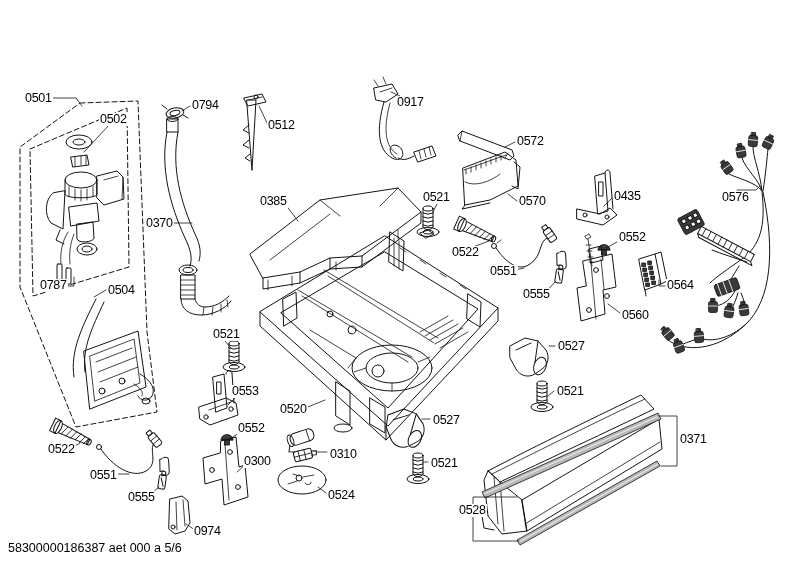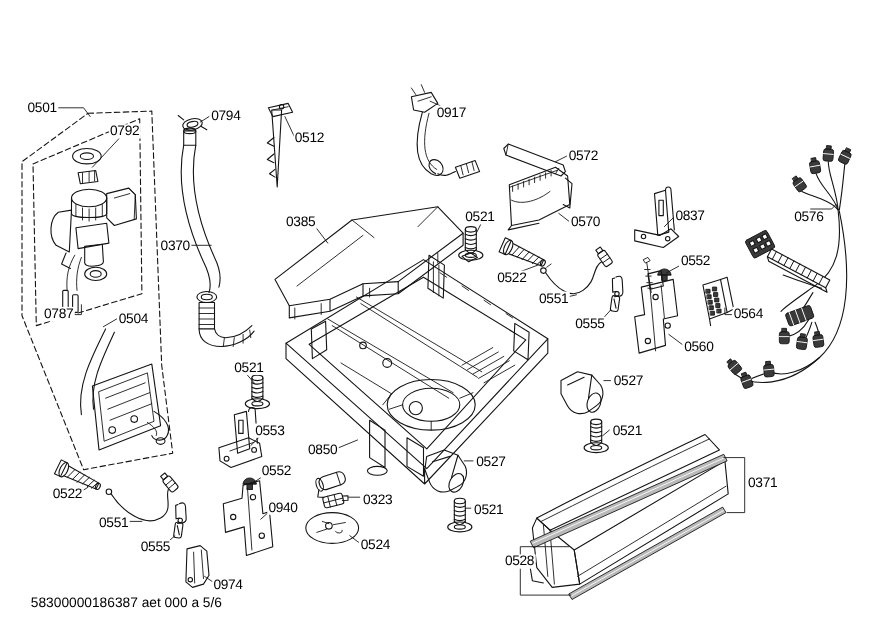--- a/index.html
+++ b/index.html
@@ -6,21 +6,21 @@
   body{width:800px;height:566px;font-family:"Liberation Sans",sans-serif;}
   .stage{position:relative;width:800px;height:566px;background:#fff;overflow:hidden;}
   .stage svg{position:absolute;left:0;top:0;}
   .ln{fill:none;stroke:#141414;stroke-width:1;stroke-linecap:round;stroke-linejoin:round;}
   .thin{stroke-width:0.8;}
   .dash{stroke-dasharray:5 3;}
   .fdark{fill:#3a3a3a;stroke:#141414;stroke-width:0.8;}
   .fgray{fill:#b9b9b9;stroke:#141414;stroke-width:0.8;}
   .lbl{position:absolute;font-size:12.5px;line-height:1;letter-spacing:-0.3px;color:#000000;
        background:#fff;padding:0 1px;white-space:nowrap;}
-  .footer{position:absolute;left:8px;top:541px;font-size:12.5px;color:#000;white-space:nowrap;margin-left:20px;}
+  .footer{position:absolute;left:8px;top:541px;font-size:12.5px;color:#000;white-space:nowrap;}
 </style>
 </head>
 <body>
 
 <div class="stage">
 
 <svg width="800" height="566" viewBox="0 0 800 566">
   <defs>
     <g id="screw" class="ln">
       <ellipse cx="0" cy="2.5" rx="5" ry="2.5"></ellipse>
@@ -427,49 +427,49 @@
     <path d="M430,419 H422"></path>
     <path d="M428,462 H423"></path>
     <path d="M555,346 H549"></path>
     <path d="M554,391 L548,396"></path>
     <path d="M517,497 H473 V541 H519"></path>
     <path d="M658,416 H677 V466 H661"></path>
   </g>
 </svg>
 
 <span class="lbl" style="left:24px;top:92px">0501</span>
-<span class="lbl" style="left:99px;top:113px">0792</span>
+<span class="lbl" style="left:99px;top:113px">0502</span>
 <span class="lbl" style="left:191px;top:99px">0794</span>
 <span class="lbl" style="left:267px;top:119px">0512</span>
 <span class="lbl" style="left:396px;top:96px">0917</span>
 <span class="lbl" style="left:516px;top:135px">0572</span>
 <span class="lbl" style="left:518px;top:195px">0570</span>
-<span class="lbl" style="left:613px;top:190px">0837</span>
+<span class="lbl" style="left:613px;top:190px">0435</span>
 <span class="lbl" style="left:721px;top:191px">0576</span>
 <span class="lbl" style="left:259px;top:195px">0385</span>
 <span class="lbl" style="left:145px;top:217px">0370</span>
 <span class="lbl" style="left:422px;top:191px">0521</span>
 <span class="lbl" style="left:451px;top:246px">0522</span>
 <span class="lbl" style="left:489px;top:265px">0551</span>
 <span class="lbl" style="left:522px;top:288px">0555</span>
 <span class="lbl" style="left:618px;top:231px">0552</span>
 <span class="lbl" style="left:666px;top:279px">0564</span>
 <span class="lbl" style="left:621px;top:309px">0560</span>
 <span class="lbl" style="left:39px;top:279px">0787</span>
 <span class="lbl" style="left:107px;top:284px">0504</span>
 <span class="lbl" style="left:212px;top:328px">0521</span>
 <span class="lbl" style="left:231px;top:385px">0553</span>
 <span class="lbl" style="left:237px;top:422px">0552</span>
-<span class="lbl" style="left:243px;top:455px">0940</span>
+<span class="lbl" style="left:243px;top:455px">0300</span>
 <span class="lbl" style="left:47px;top:443px">0522</span>
 <span class="lbl" style="left:89px;top:469px">0551</span>
 <span class="lbl" style="left:127px;top:491px">0555</span>
 <span class="lbl" style="left:193px;top:525px">0974</span>
-<span class="lbl" style="left:279px;top:403px">0850</span>
-<span class="lbl" style="left:329px;top:448px">0323</span>
+<span class="lbl" style="left:279px;top:403px">0520</span>
+<span class="lbl" style="left:329px;top:448px">0310</span>
 <span class="lbl" style="left:327px;top:489px">0524</span>
 <span class="lbl" style="left:432px;top:414px">0527</span>
 <span class="lbl" style="left:430px;top:457px">0521</span>
 <span class="lbl" style="left:557px;top:340px">0527</span>
 <span class="lbl" style="left:556px;top:385px">0521</span>
 <span class="lbl" style="left:458px;top:504px">0528</span>
 <span class="lbl" style="left:679px;top:433px">0371</span>
 
 <div class="footer">58300000186387 aet 000 a 5/6</div>
 

